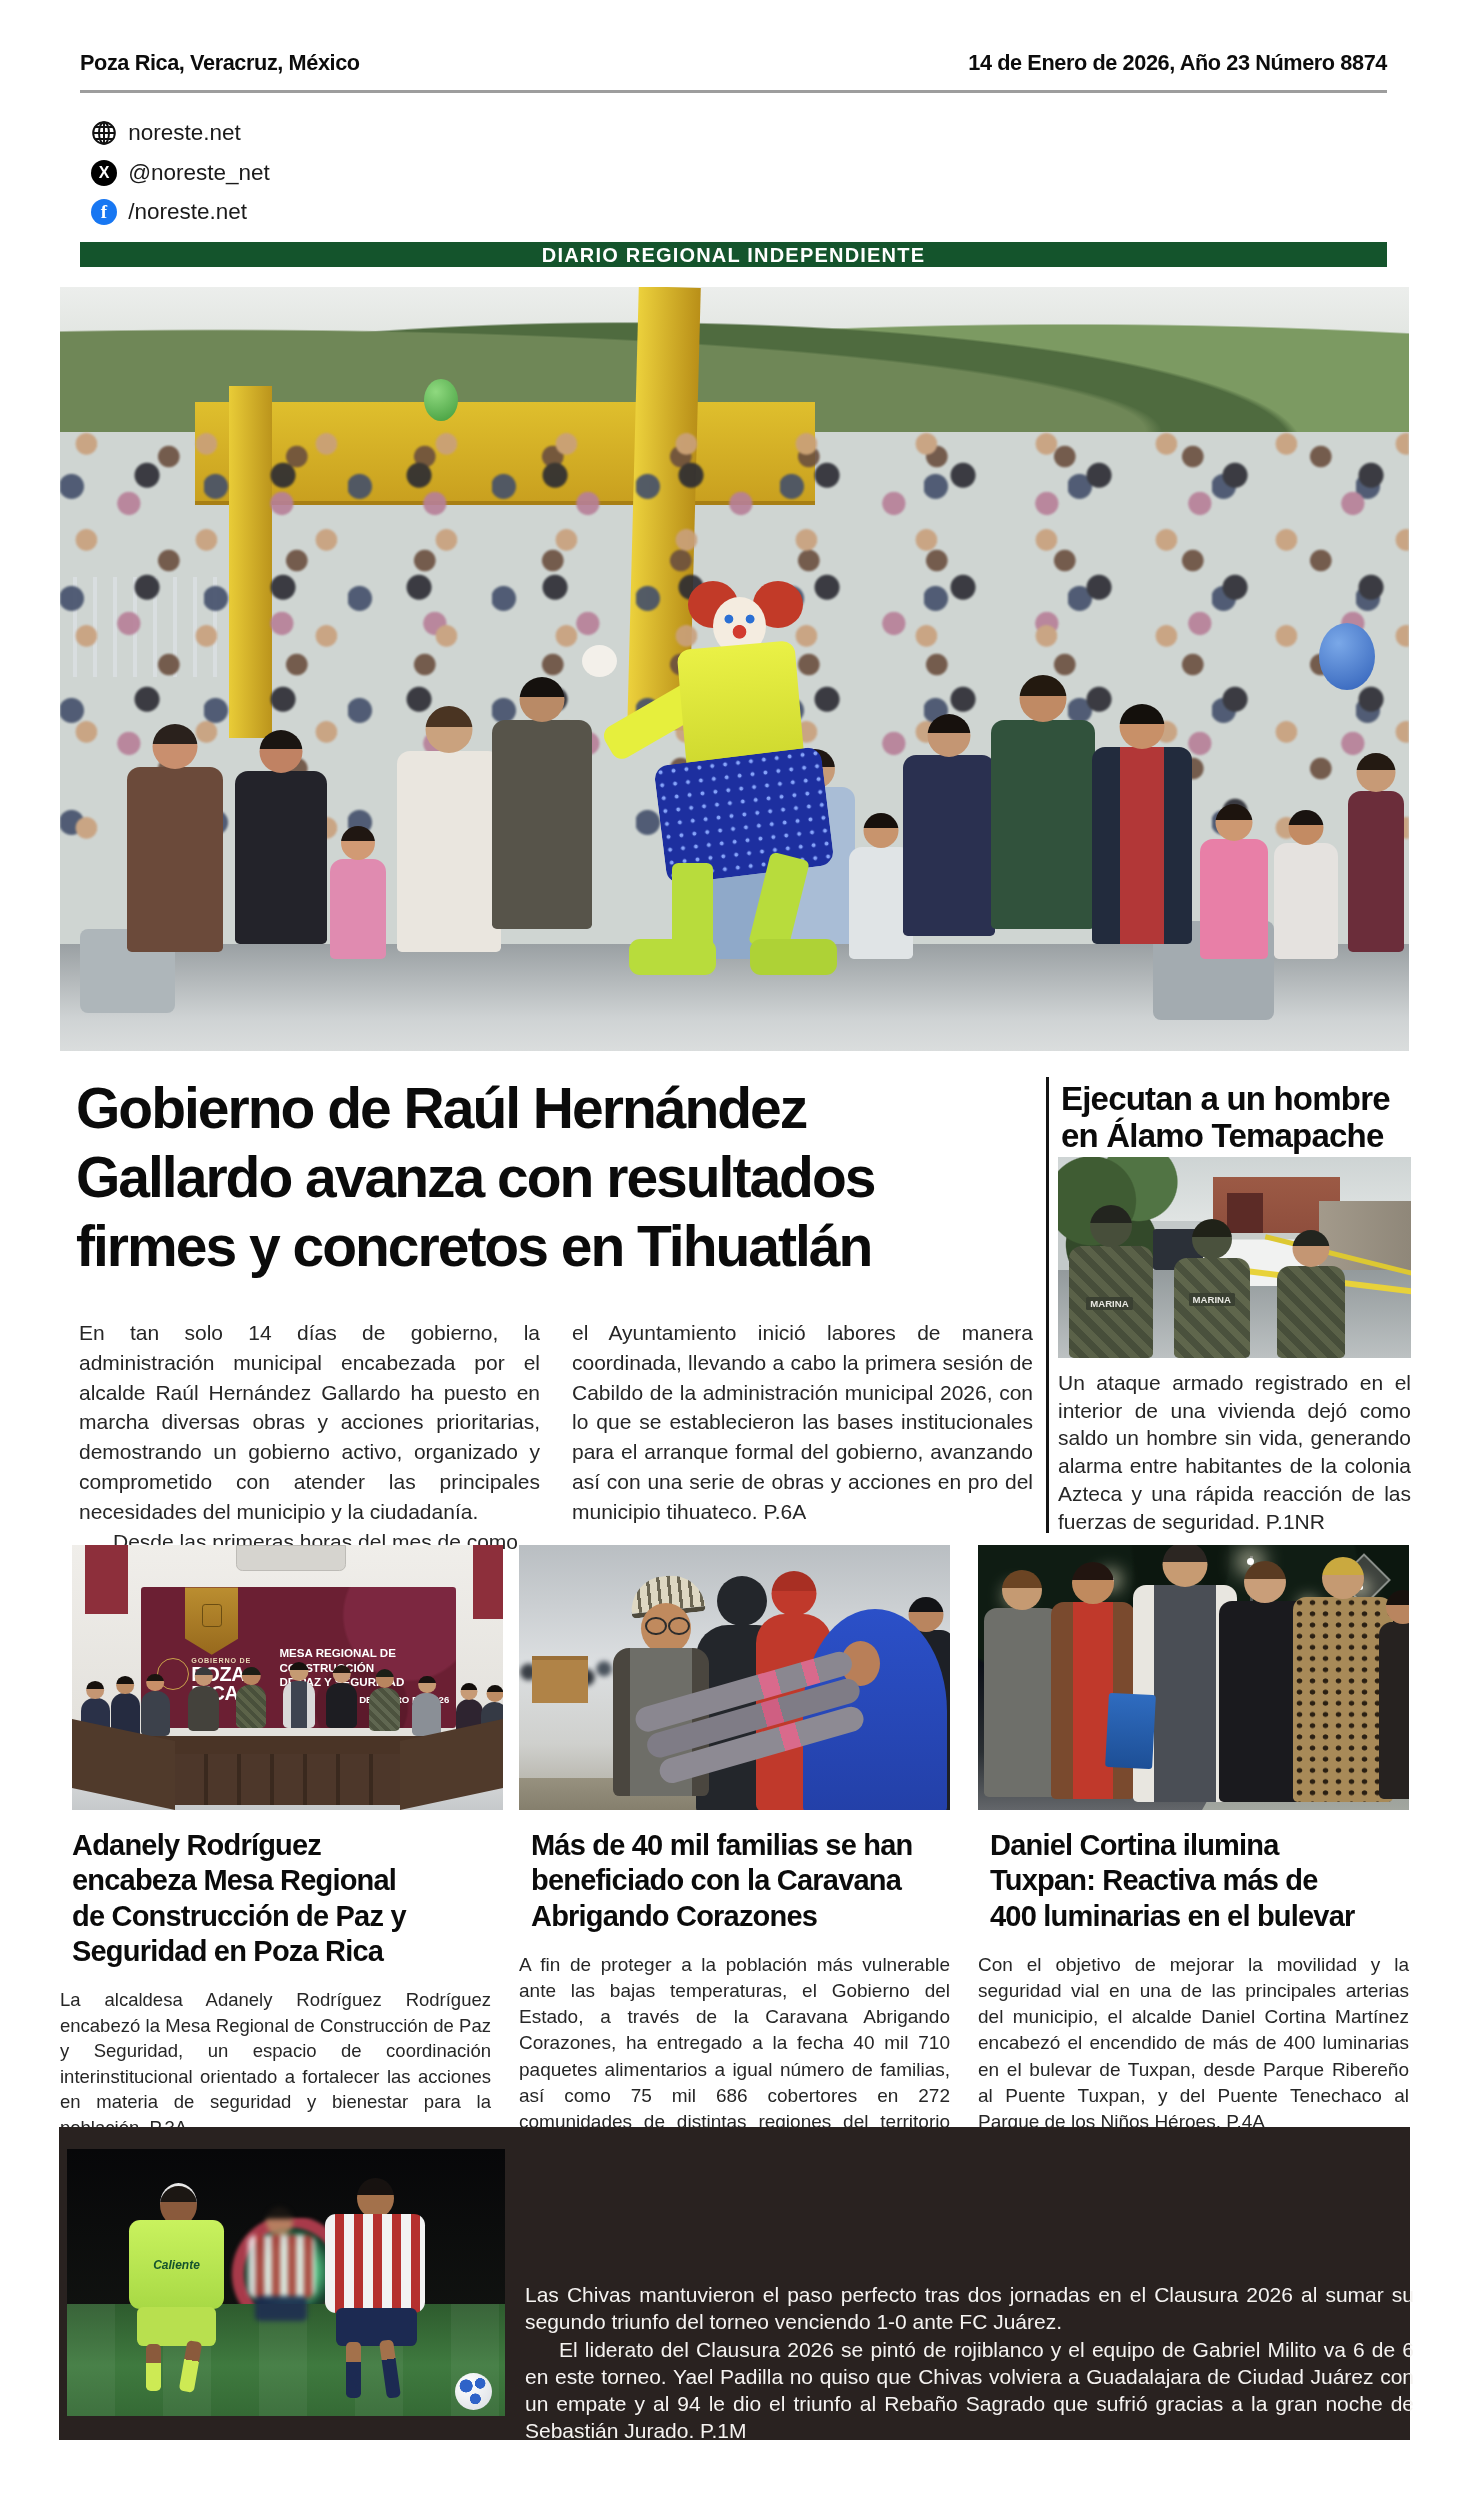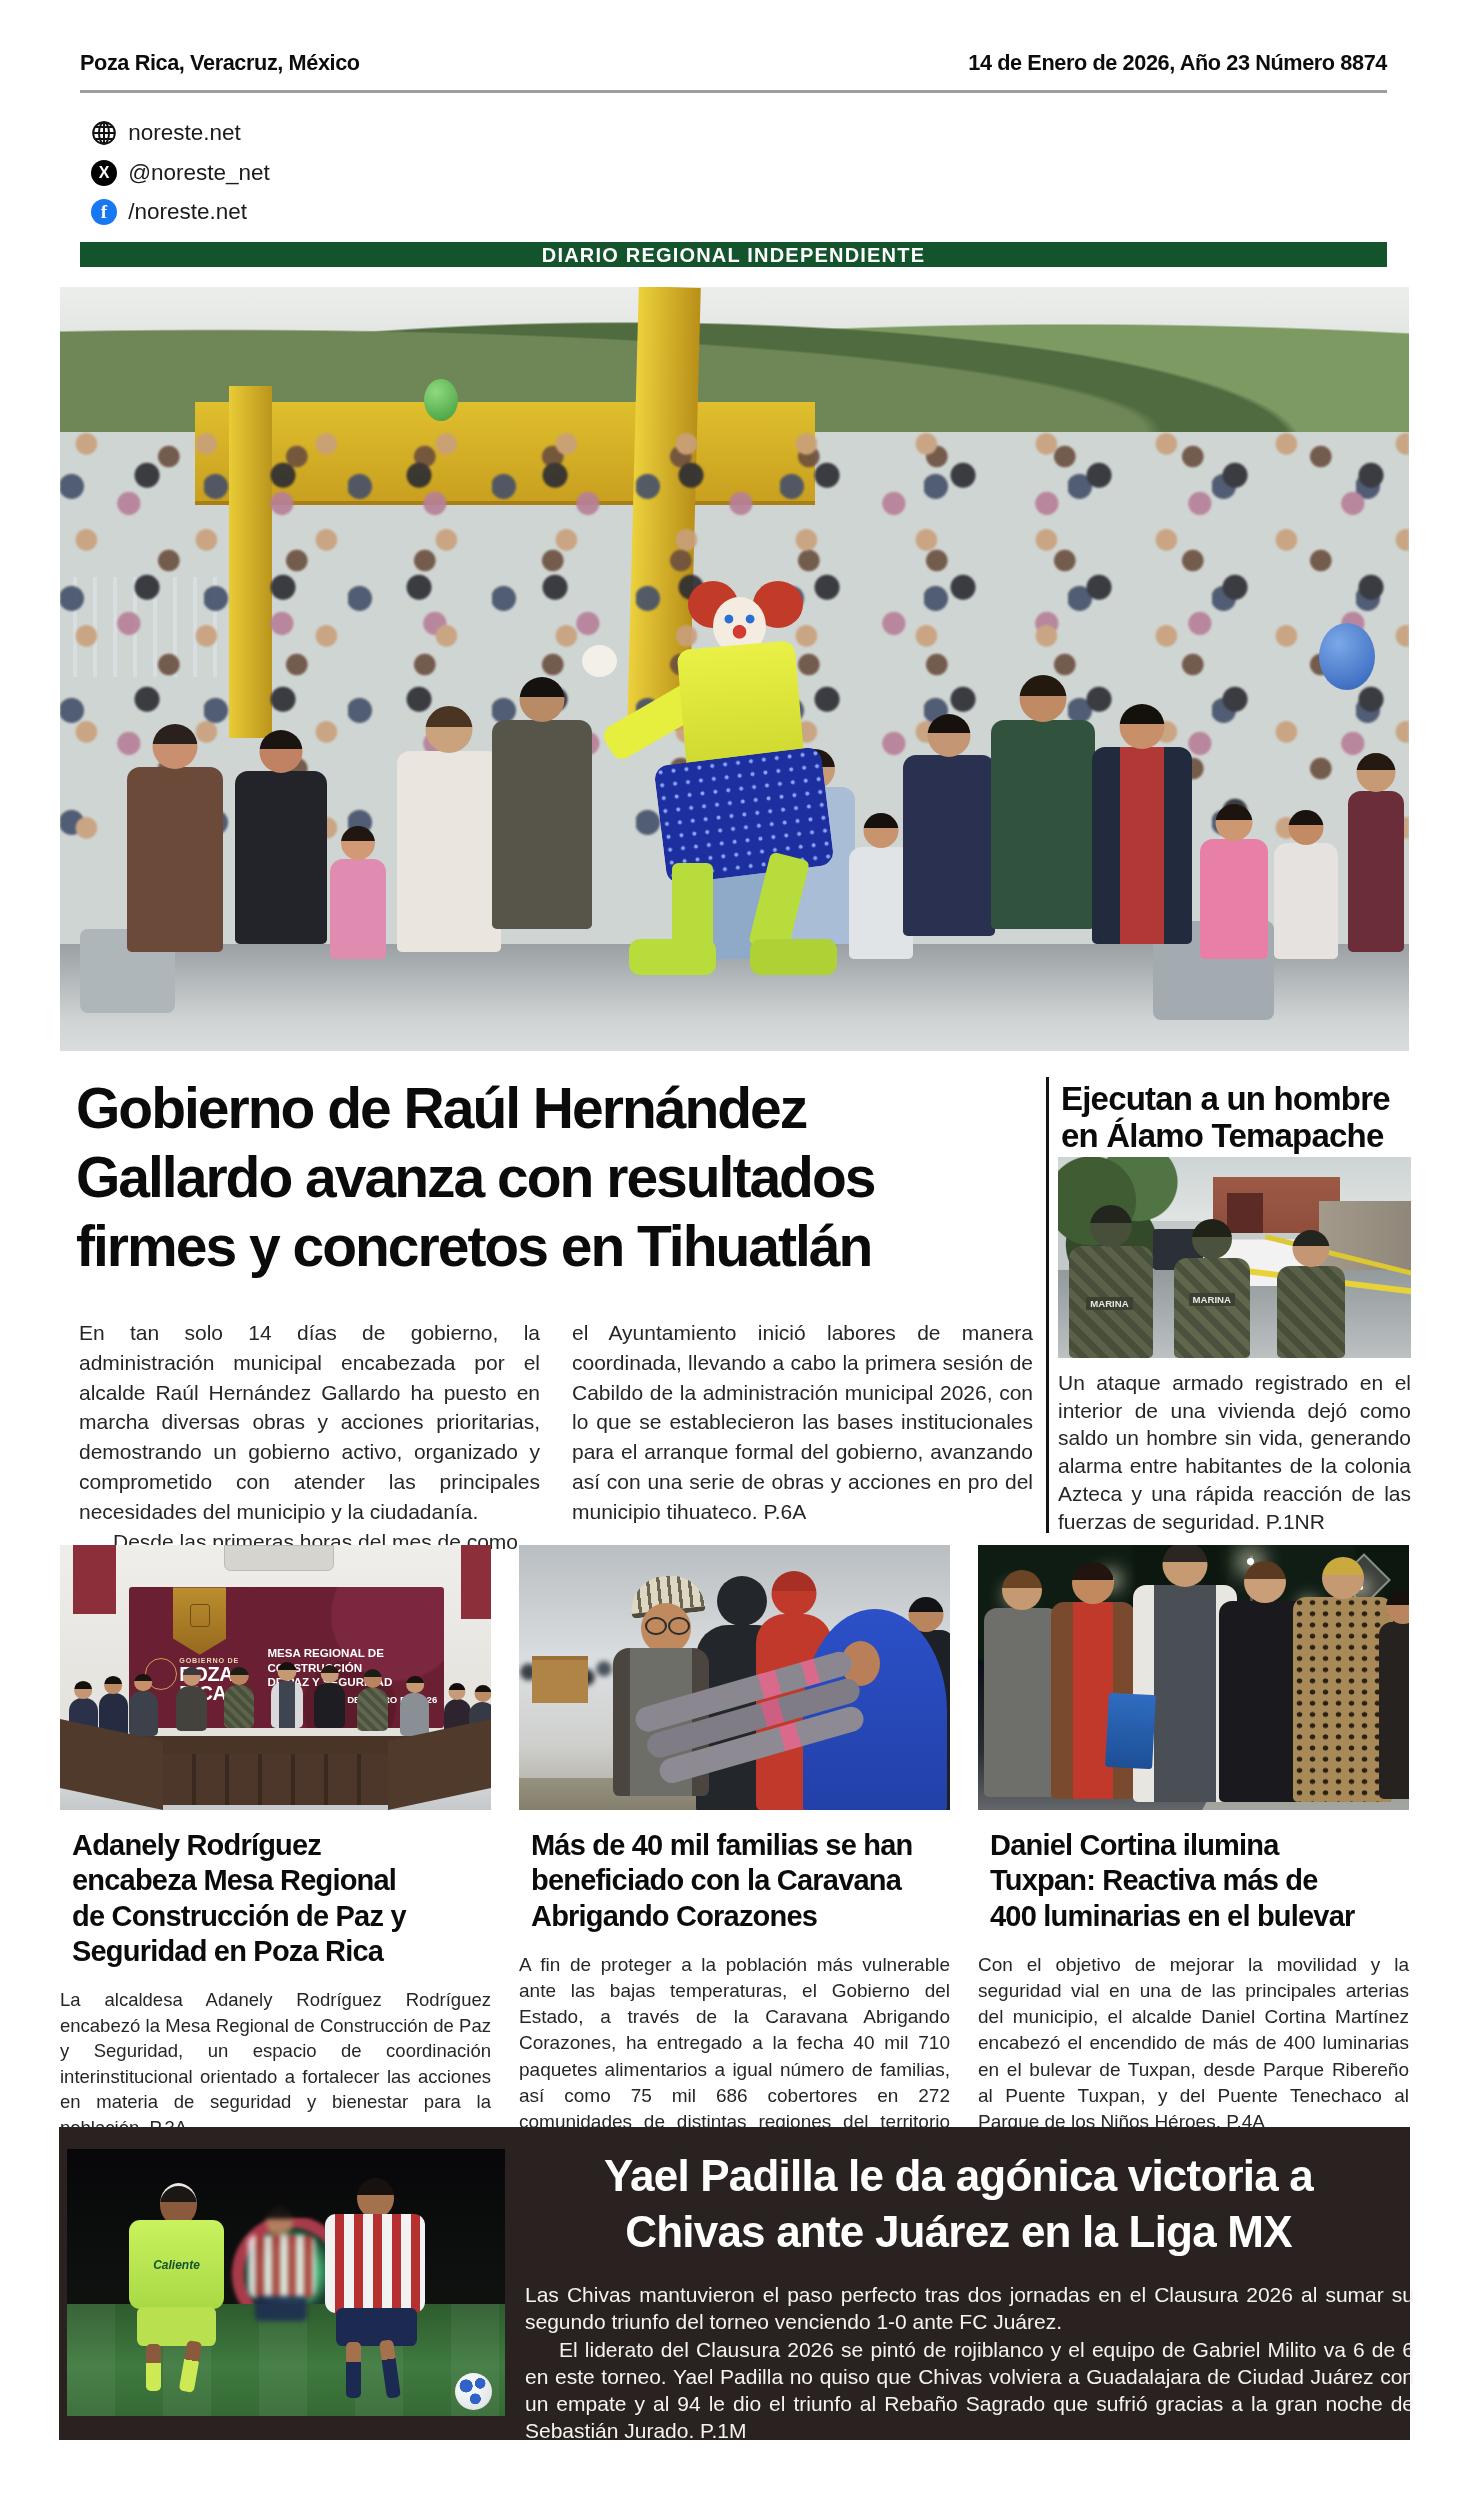--- a/index.html
+++ b/index.html
@@ -197,21 +197,21 @@
     <div class="abs" style="left:50%;top:60%;width:52%;height:5.6px;background:#e8d23a;transform:rotate(7deg);"></div>
     <div class="abs" style="left:58%;top:48%;width:44%;height:4.8px;background:#ddc832;transform:rotate(14deg);"></div>
     <div class="fig" style="left:3%;bottom:0;width:84px;height:112px;background:repeating-linear-gradient(45deg,#5a6148 0 7.2px,#474e3a 7.2px 14.4px);--skin:#474e3a;--hair:#23251f;--hw:42px;"></div>
     <div class="fig" style="left:33%;bottom:0;width:76px;height:100px;background:repeating-linear-gradient(45deg,#5f664c 0 7.2px,#4a513d 7.2px 14.4px);--skin:#4a513d;--hair:#202218;--hw:40px;"></div>
     <div class="fig" style="left:62%;bottom:0;width:68px;height:92px;background:repeating-linear-gradient(45deg,#5a6148 0 7.2px,#474e3a 7.2px 14.4px);--skin:#c49673;--hair:#23251f;--hw:37px;"></div>
     <span class="abs" style="left:8%;bottom:24%;font-size:9.6px;font-weight:700;color:#e8e8e2;background:#3a4032;padding:0.8px 4px;border-radius:1.6px;">MARINA</span>
     <span class="abs" style="left:37%;bottom:26%;font-size:9.6px;font-weight:700;color:#e8e8e2;background:#3a4032;padding:0.8px 4px;border-radius:1.6px;">MARINA</span>
   </div>
   <div class="crime-body">Un ataque armado registrado en el interior de una vivienda dejó como saldo un hombre sin vida, generando alarma entre habitantes de la colonia Azteca y una rápida reacción de las fuerzas de seguridad. P.1NR</div>
 
-  <div class="ph" style="left:60px;top:1545px;width:431px;height:265px;background:#e9e7e3;">
+  <div class="ph" style="left:72px;top:1545px;width:431px;height:265px;background:#e9e7e3;">
     <div class="abs" style="inset:0;background:linear-gradient(#f0eeea,#e3e1dc 70%);"></div>
     <div class="abs" style="left:38%;top:0;width:25%;height:9%;background:#d6d4cf;border-radius:0 0 6.4px 6.4px;border:0.8px solid #bdbbb6;"></div>
     <div class="abs" style="left:3%;top:0;width:10%;height:26%;background:#8d2f3b;"></div>
     <div class="abs" style="right:0;top:0;width:7%;height:28%;background:#8d2f3b;"></div>
     <div class="abs" style="left:16%;top:16%;width:73%;height:53%;border-radius:3.2px;background:
         radial-gradient(circle at 85% 20%, #7c2740 0 22%, rgba(0,0,0,0) 23%),
         radial-gradient(circle at 70% 85%, #5c1a2b 0 18%, rgba(0,0,0,0) 19%),#6b1f33;">
       <div class="abs" style="left:14%;top:0;width:17%;height:48%;background:linear-gradient(#bb8e30,#97691d);clip-path:polygon(0 0,100% 0,100% 76%,50% 100%,0 76%);"></div>
       <div class="abs" style="left:19.5%;top:12%;width:17.7px;height:21px;border:1.6px solid #6b4d12;border-radius:3.2px;"></div>
       <div class="abs" style="left:5%;top:50%;width:30.5px;height:30.5px;border:1.6px solid #c9a24b;border-radius:50%;"></div>
@@ -345,22 +345,20 @@
         <div class="abs" style="left:18%;top:58%;width:62%;height:17%;background:#1c2a52;border-radius:6.4px;"></div>
         <div class="abs" style="left:26%;top:73%;width:11%;height:25%;background:linear-gradient(#a3714b 0 35%,#1c2a52 35%);border-radius:4.8px;"></div>
         <div class="abs" style="left:54%;top:72%;width:11%;height:26%;background:linear-gradient(#a3714b 0 33%,#1c2a52 33%);border-radius:4.8px;transform:rotate(-8deg);"></div>
       </div>
       <div class="abs" style="right:3%;bottom:2%;width:37px;height:37px;border-radius:50%;background:
           radial-gradient(circle at 30% 35%, #2f63c8 0 18%, rgba(0,0,0,0) 19%),
           radial-gradient(circle at 68% 28%, #2f63c8 0 14%, rgba(0,0,0,0) 15%),
           radial-gradient(circle at 55% 70%, #2f63c8 0 16%, rgba(0,0,0,0) 17%),
           radial-gradient(circle at 35% 30%, #ffffff, #d8dce2);"></div>
     </div>
-    <div class="sports-headline">Yael Padilla le da agónica victoria a
-Chivas ante Juárez en la Liga MX</div>
     <div class="sports-body">
       <p>Las Chivas mantuvieron el paso perfecto tras dos jornadas en el Clausura 2026 al sumar su segundo triunfo del torneo venciendo 1-0 ante FC Juárez.</p>
       <p class="indent">El liderato del Clausura 2026 se pintó de rojiblanco y el equipo de Gabriel Milito va 6 de 6 en este torneo. Yael Padilla no quiso que Chivas volviera a Guadalajara de Ciudad Juárez con un empate y al 94 le dio el triunfo al Rebaño Sagrado que sufrió gracias a la gran noche de Sebastián Jurado. P.1M</p>
     </div>
   </div>
 
 </div>
 
 
 </body></html>

